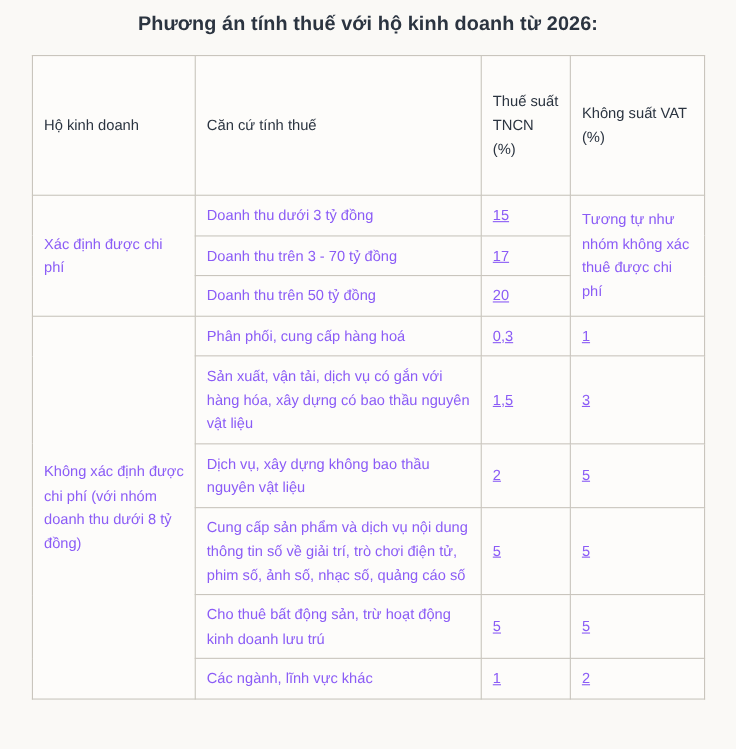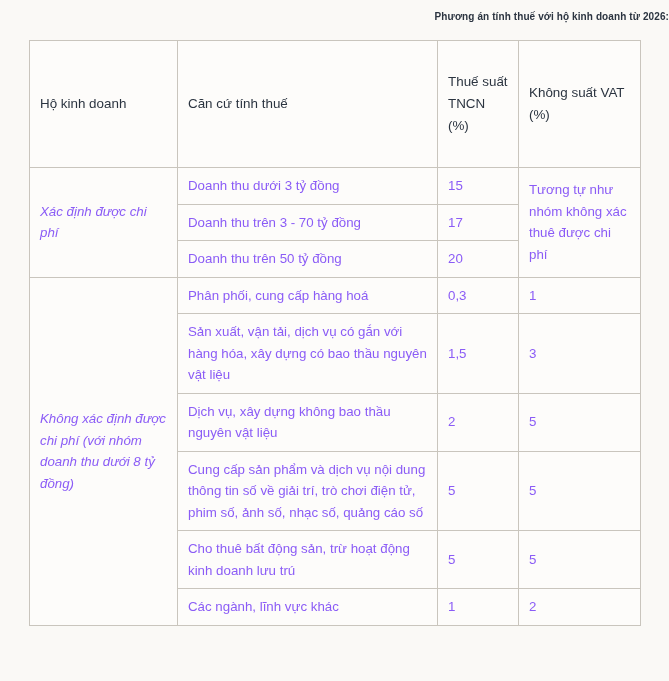--- a/index.html
+++ b/index.html
@@ -14,22 +14,22 @@
     color: #2e2e2e;
     overflow: hidden;
   }
   .page {
     width: 669px;
     height: 681px;
     position: relative;
     box-sizing: border-box;
   }
   .doc-title {
-    text-align: right;
-    font-size: 10px;
+    text-align: center;
+    font-size: 18px;
     font-weight: bold;
     color: #2b3440;
     padding-top: 11px;
     letter-spacing: 0.1px;
   }
   .table-wrap {
     margin: 18px 29px 0 29px;
     width: 611px;
   }
   table.tax-table {
@@ -56,24 +56,24 @@
     padding-top: 8px;
     padding-bottom: 8px;
   }
   .col-a { width: 148px; }
   .col-b { width: 260px; }
   .col-c { width: 81px; }
   .col-d { width: 122px; }
 
   td.group-cell {
     vertical-align: middle;
-    font-style: italic;
   }
   td.num-cell {
     vertical-align: middle;
+    text-decoration: underline;
   }
   td.note-cell {
     vertical-align: middle;
   }
 </style>
 </head>
 <body>
 
 <div class="page">
 

